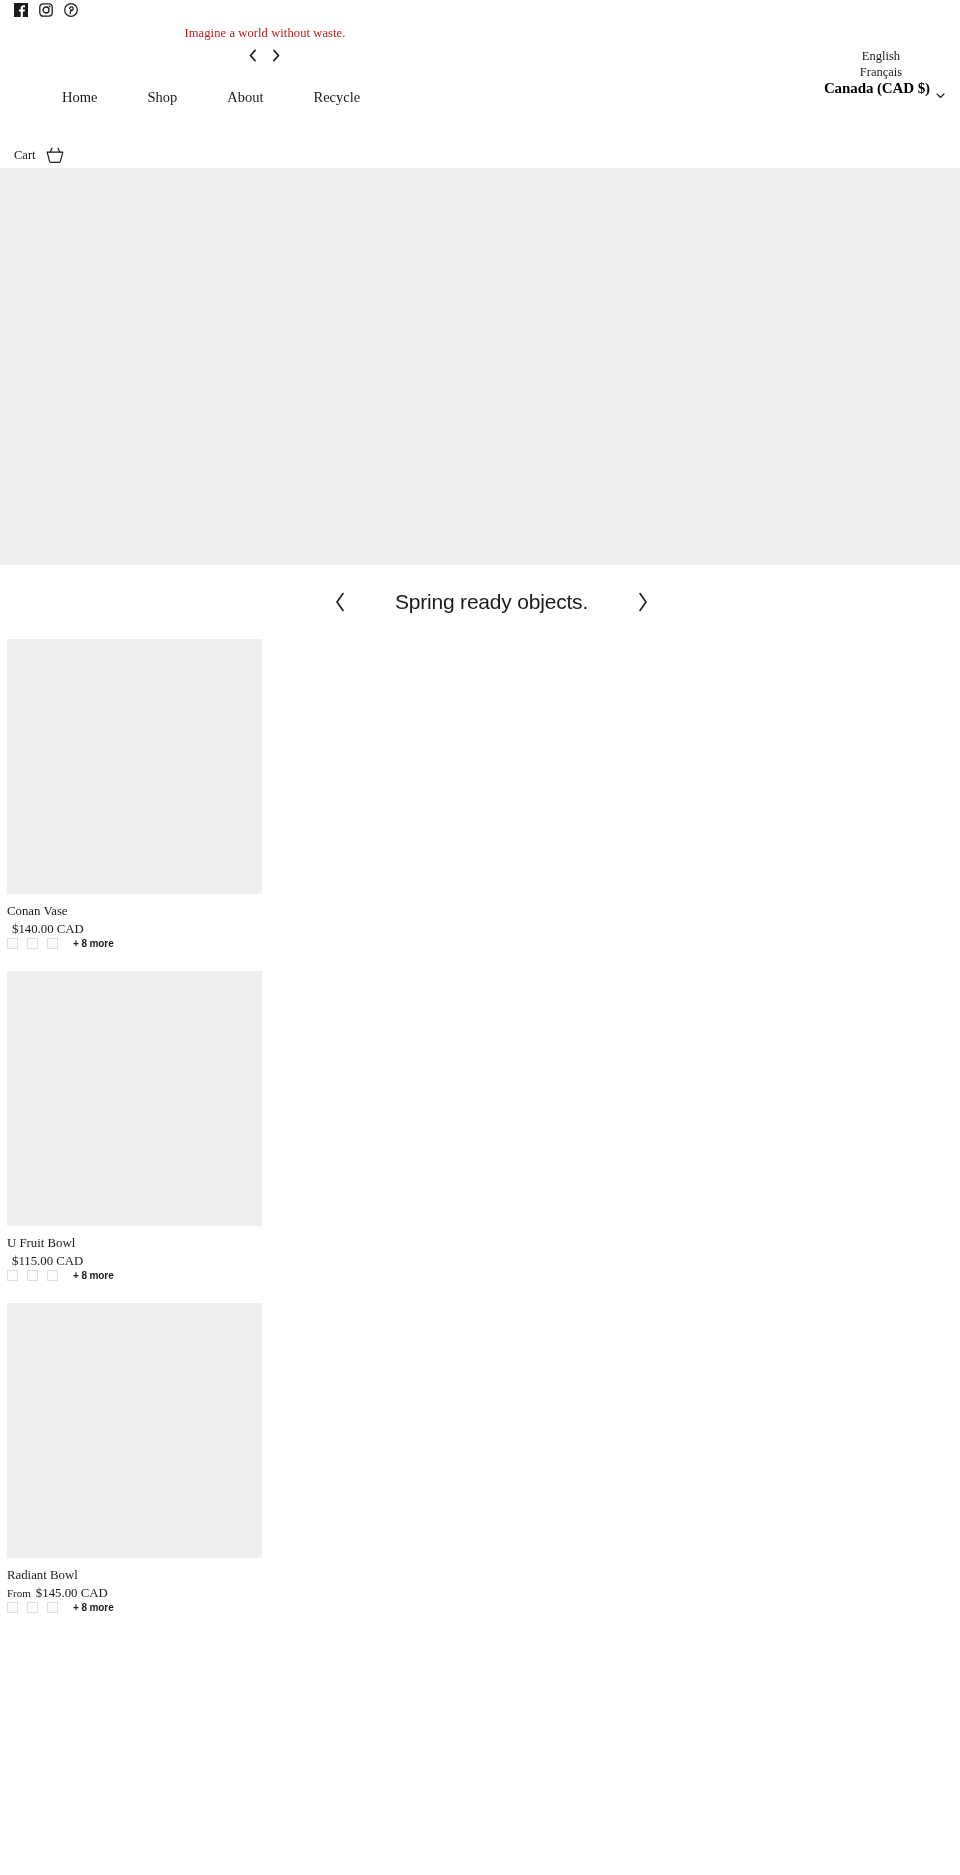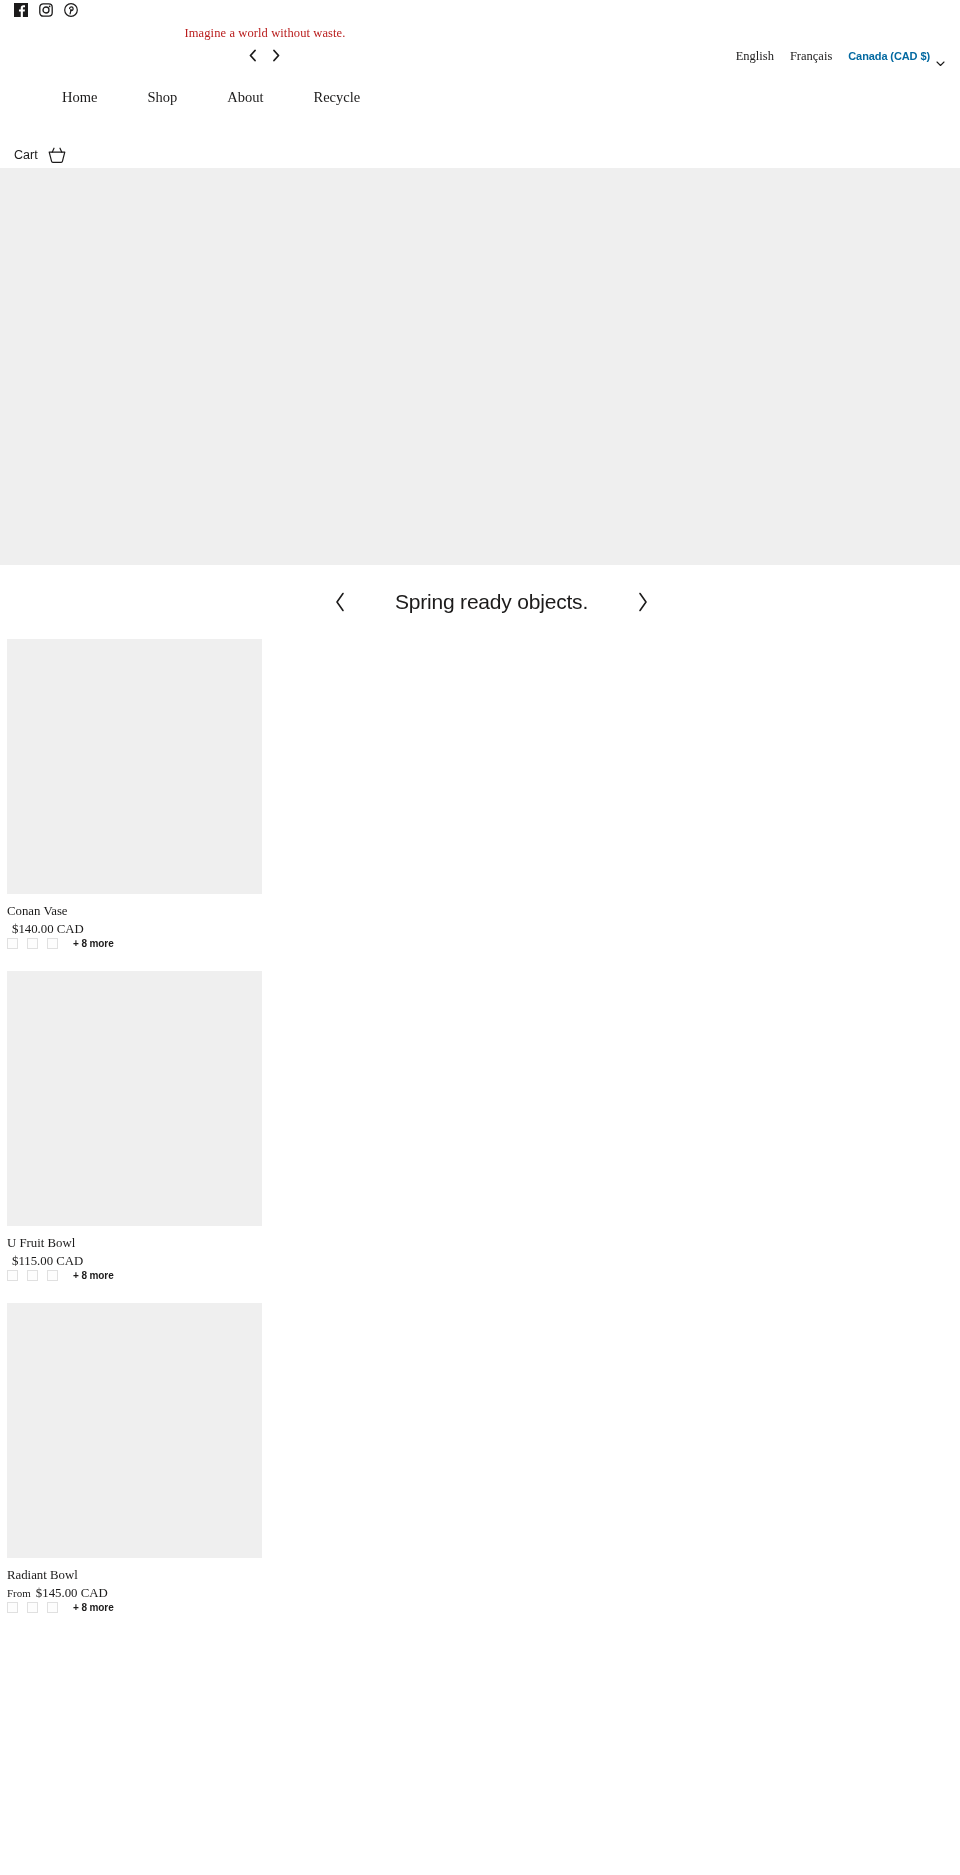--- a/index.html
+++ b/index.html
@@ -75,44 +75,45 @@
   }
   .ann-arrow svg { width: 10px; height: 13px; display: block; }
 
   .locale-row {
     position: absolute;
     right: 14px;
     top: 48px;
     display: flex;
     align-items: center;
     gap: 0;
+    flex-direction: column;
   }
   .locale-link {
     font-family: "Liberation Serif", serif;
     font-size: 12.5px;
     line-height: 16px;
     color: #1c1b1b;
     cursor: pointer;
     padding: 0 8px;
     white-space: nowrap;
   }
   .currency-select {
     display: flex;
     align-items: flex-end;
     gap: 5px;
     cursor: pointer;
     padding-left: 8px;
   }
   .currency-label {
-    font-family: Liberation Sans, sans-serif;
-    font-size: 11px;
+    font-family: Liberation Serif, serif;
+    font-size: 15px;
     font-weight: 700;
     line-height: 16px;
     letter-spacing: -0.1px;
-    color: #0369a1;
+    color: #000000;
     white-space: nowrap;
   }
   .chevron-down {
     width: 11px;
     height: 11px;
     color: #1c1b1b;
     margin-bottom: -5px;
   }
   .chevron-down svg { display: block; width: 11px; height: 11px; }
 
@@ -145,21 +146,21 @@
   .cart-row {
     position: absolute;
     left: 14px;
     top: 64px;
     display: flex;
     align-items: center;
     gap: 9px;
     cursor: pointer;
   }
   .cart-label {
-    font-family: Liberation Sans, sans-serif;
+    font-family: Liberation Serif, serif;
     font-size: 12.5px;
     line-height: 16px;
     color: #1c1b1b;
   }
   .cart-icon { width: 20px; height: 18px; color: #1c1b1b; }
   .cart-icon svg { display: block; width: 20px; height: 18px; }
 
   
   .hero {
     width: 100%;

